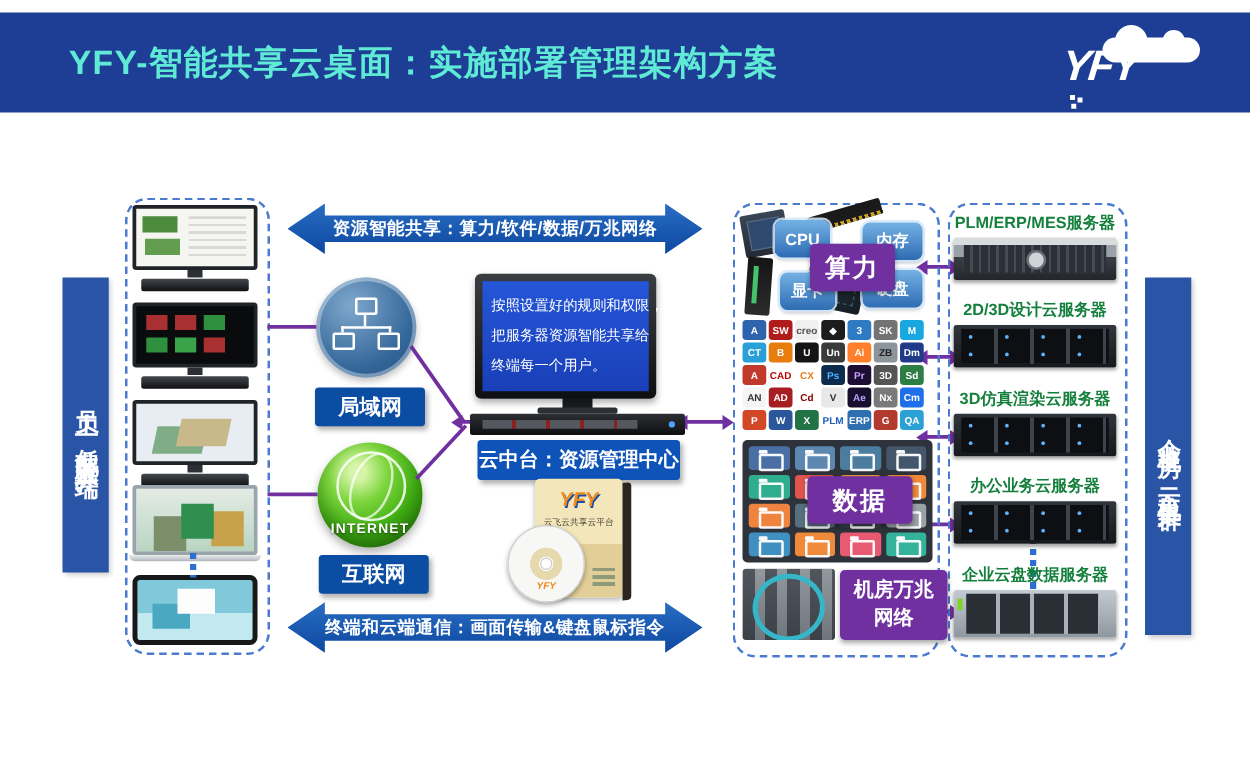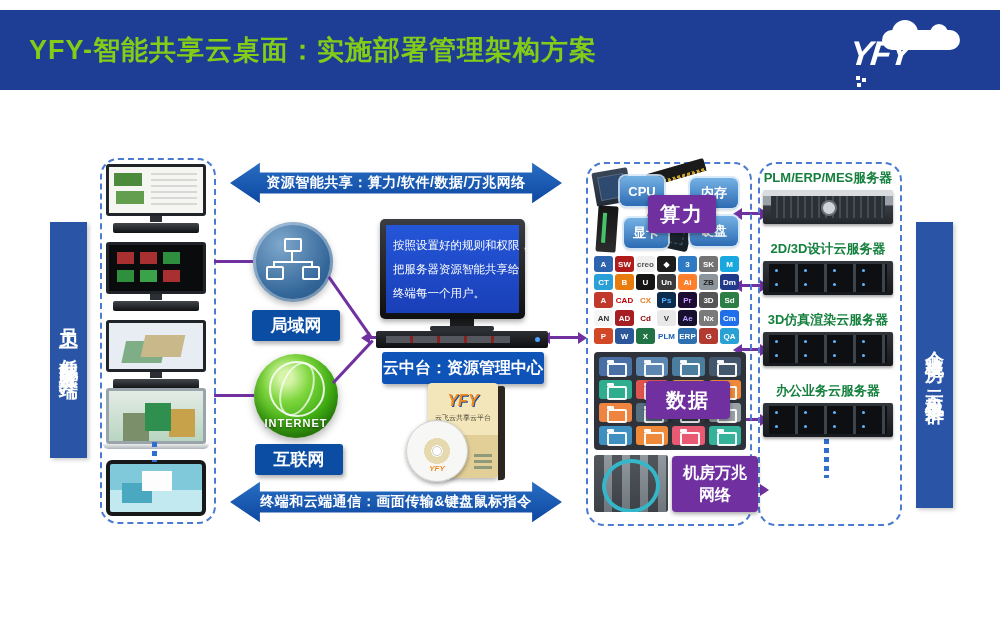--- a/index.html
+++ b/index.html
@@ -2,21 +2,21 @@
 <html><head>
 <meta charset="utf-8">
 <style>
   html,body{margin:0;padding:0;background:#fff;}
   #slide{position:relative;width:1000px;height:622px;background:#ffffff;overflow:hidden;
          font-family:"Liberation Sans","DejaVu Sans",sans-serif;}
 
   
   .hdr{position:absolute;left:0;top:10px;width:1000px;height:80px;background:#1e3e96;
        display:flex;align-items:center;}
-  .hdr-title{margin-left:29px;color:#84cc16;font-size:27px;font-weight:bold;letter-spacing:1px;}
+  .hdr-title{margin-left:55px;color:#5eead4;font-size:27px;font-weight:bold;letter-spacing:1px;}
   .hdr-logo{position:absolute;right:38px;top:18px;width:120px;height:52px;}
   .logo-cloud{position:absolute;right:2px;top:2px;width:78px;height:20px;background:#fff;
               border-radius:12px;}
   .logo-cloud::before{content:"";position:absolute;left:10px;top:-10px;width:26px;height:26px;
               background:#fff;border-radius:50%;}
   .logo-cloud::after{content:"";position:absolute;right:12px;top:-6px;width:18px;height:18px;
               background:#fff;border-radius:50%;}
   .logo-txt{position:absolute;left:8px;top:6px;font-style:italic;font-weight:900;font-size:34px;
             color:#fff;letter-spacing:-2px;transform:skewX(-6deg);}
   .logo-px{position:absolute;left:14px;bottom:0px;width:4px;height:4px;background:#fff;
@@ -551,15 +551,19 @@
       <div class="simg"></div>
     </div>
       <div class="srv sv2">
       <div class="slabel">3D仿真渲染云服务器</div>
       <div class="simg"></div>
     </div>
       <div class="srv sv2">
       <div class="slabel">办公业务云服务器</div>
       <div class="simg"></div>
     </div>
+      <div class="srv sv5">
+      <div class="slabel">企业云盘数据服务器</div>
+      <div class="simg"></div>
+    </div>
     </div>
 
 </div>
 
 </body></html>

